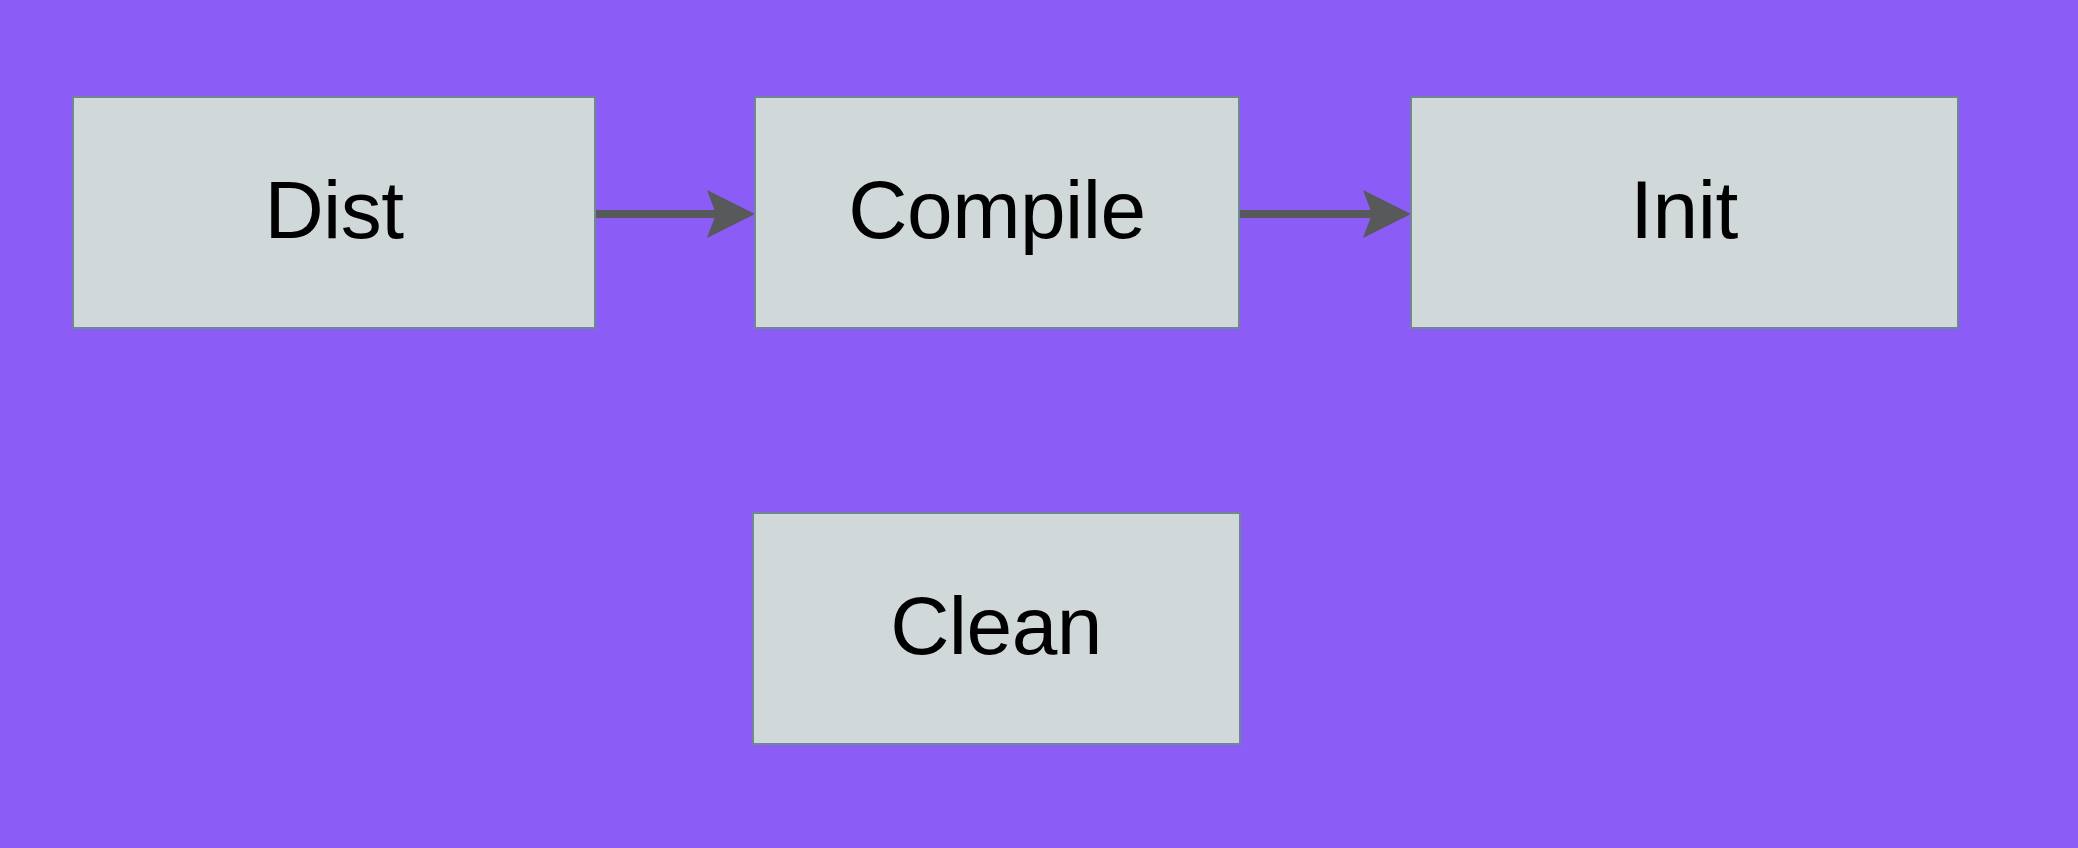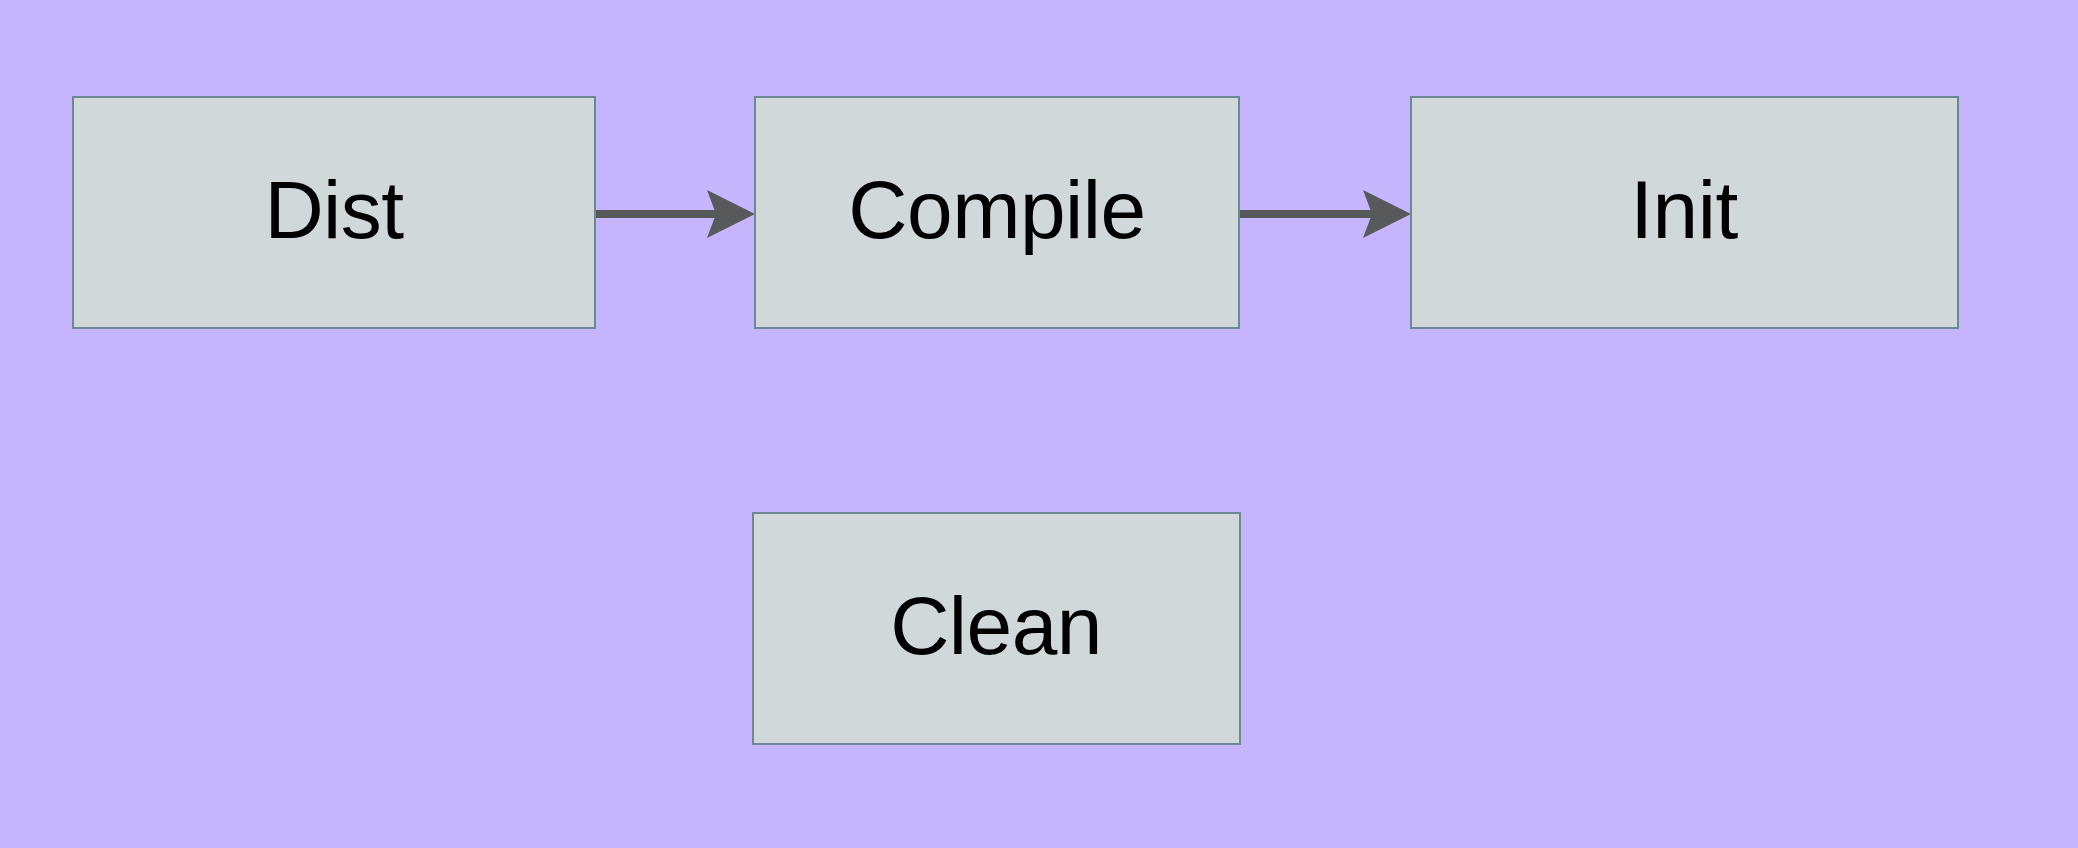--- a/index.html
+++ b/index.html
@@ -8,21 +8,21 @@
     padding: 0;
     background: #ffffff;
   }
   body {
     font-family: "Liberation Sans", "DejaVu Sans", sans-serif;
   }
   #canvas {
     position: relative;
     width: 2078px;
     height: 848px;
-    background: #c4b5fd;
+    background: #8b5cf6;
     overflow: hidden;
   }
   #diagram-svg {
     position: absolute;
     left: 0;
     top: 0;
     width: 2078px;
     height: 848px;
     display: block;
   }

